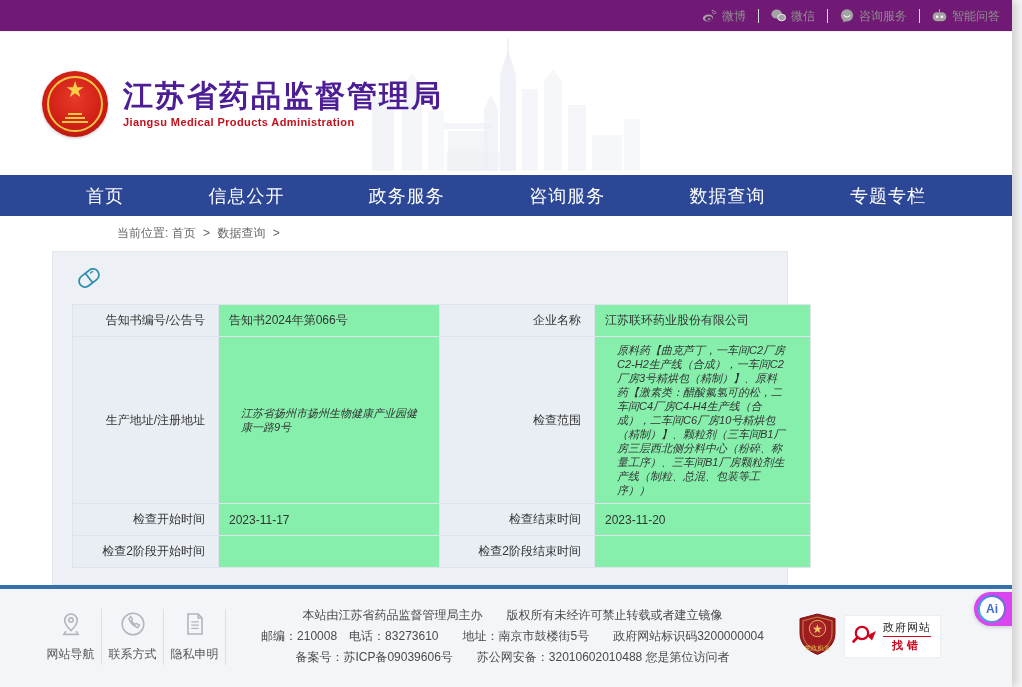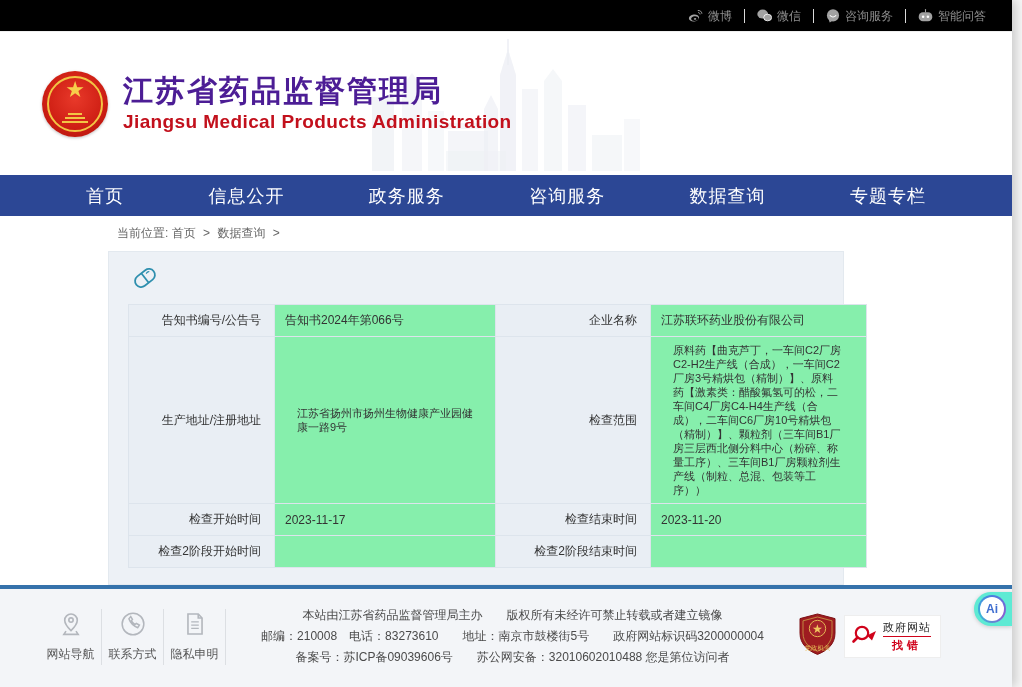--- a/index.html
+++ b/index.html
@@ -2,77 +2,77 @@
 <html><head>
 <meta charset="utf-8">
 <style>
   * { box-sizing: border-box; }
   body { margin:0; background:#f7f7f7; font-family:"Liberation Sans","DejaVu Sans",sans-serif; }
   .page { width:1012px; height:687px; background:#fff; position:relative; overflow:hidden;
           display:flex; flex-direction:column; box-shadow:4px 0 10px rgba(0,0,0,.18); }
 
   
   .topbar { height:32px; flex:0 0 auto; display:flex; justify-content:flex-end; align-items:center;
-            padding-right:14px; background:#000000; border-bottom:1px solid #efefef; }
+            background:#701a75; border-bottom:1px solid #efefef; }
   .tb-item { display:flex; align-items:center; gap:5px; color:#8f8f8f; font-size:12px;
              padding:0 12px; border-right:1px solid #d9d9d9; height:14px; line-height:14px; cursor:pointer; }
   .tb-item:last-child { border-right:none; }
   .tb-item svg { display:block; }
 
   
   .header { height:143px; flex:0 0 auto; position:relative; background:#fff; overflow:hidden; }
   .skyline { position:absolute; left:372px; bottom:0; opacity:.55; }
   .brand { position:absolute; left:42px; top:50%; transform:translateY(-50%);
            display:flex; align-items:center; gap:15px; }
   .emblem { width:66px; height:66px; border-radius:50%;
             background:radial-gradient(circle at 50% 42%, #e8392a 0%, #d02015 55%, #ab0f0a 100%);
             position:relative; flex:0 0 auto; box-shadow:0 1px 3px rgba(0,0,0,.25); }
   .emblem .ring { position:absolute; inset:5px; border:2px solid #f2c544; border-radius:50%; }
   .emblem .star { position:absolute; top:7px; left:0; right:0; text-align:center;
                   color:#f7cf4b; font-size:22px; line-height:24px; }
   .emblem .gate { position:absolute; left:50%; transform:translateX(-50%); bottom:12px; width:26px; }
   .emblem .gate i { display:block; background:#f2c544; height:2px; margin:2px auto; }
   .emblem .gate i:nth-child(1){ width:14px; } .emblem .gate i:nth-child(2){ width:20px; } .emblem .gate i:nth-child(3){ width:26px; }
   .brand-title { color:#4c1d95; font-size:30px; font-weight:bold; letter-spacing:2px; line-height:34px; }
-  .brand-sub { color:#c2101c; font-size:19px; font-weight:bold; margin-top:3px; letter-spacing:.4px; }
+  .brand-sub { color:#c2101c; font-size:11px; font-weight:bold; margin-top:3px; letter-spacing:.4px; }
 
   
   .nav { height:41px; flex:0 0 auto; background:#2c4795; display:flex; align-items:center;
          justify-content:space-between; padding:0 86px; }
   .nav-item { color:#fff; font-size:18px; letter-spacing:1px; text-decoration:none; cursor:pointer; }
 
   
   .main { flex:1 1 auto; background:#fff; padding-top:9px; }
   .breadcrumb { margin:0 16px 9px 117px; font-size:12px; color:#666; }
   .breadcrumb a { color:#666; text-decoration:none; cursor:pointer; }
   .crumb-sep { margin:0 4px; }
-  .card { margin-left:108px; width:736px; background:#edf1f6; border:1px solid #e3e9ef;
+  .card { margin-left:52px; width:736px; background:#edf1f6; border:1px solid #e3e9ef;
           padding:9px 19px 16px; }
   .pill { margin:2px 0 7px 2px; }
   .detail { width:738px; border-collapse:collapse; font-size:12px; color:#333; table-layout:fixed; }
   .detail td { border:1px solid #dde4ec; background:#86efac; padding:7px 10px; vertical-align:middle; }
   .detail td.lbl { background:#e9eef4; text-align:right; padding-right:13px; color:#333; }
-  .detail td.wrap2 { font-size:11px; line-height:14px; padding:6px 22px; }
+  .detail td.wrap2 { font-size:11px; line-height:14px; padding:6px 22px;font-style:italic; }
 
   
   .footer { flex:0 0 auto; border-top:4px solid #3572ab; background:#f3f5f8;
             padding:16px 0 20px; display:flex; align-items:center; position:relative; }
   .f-nav { display:flex; margin-left:40px; flex:0 0 auto; }
   .f-item { width:62px; text-align:center; color:#555; font-size:12px; padding:2px 4px;
             border-right:1px solid #dcdfe3; cursor:pointer; }
   .f-item .ficon { display:block; margin:0 auto 6px; }
   .f-center { flex:1 1 auto; text-align:center; font-size:12px; color:#4a4a4a; line-height:21px; }
   .f-badges { display:flex; align-items:center; gap:9px; margin-right:72px; flex:0 0 auto; }
   .finderr { background:#fff; display:flex; align-items:center; gap:6px; padding:4px 9px 4px 6px;
              box-shadow:0 0 0 1px #eee; cursor:pointer; }
   .finderr-txt { text-align:center; }
   .finderr-top { font-size:11px; font-weight:normal; color:#222; letter-spacing:1px; }
   .finderr-bottom { font-size:11px; font-weight:bold; color:#d0021b; letter-spacing:4px;
                     border-top:1px solid #d0021b; margin-top:1px; padding-top:1px; }
-  .ai-fab { position:absolute; top:3px; right:0; background:#5eead4; border-radius:18px 0 0 18px;
+  .ai-fab { position:absolute; top:3px; right:0; background:#d946ef; border-radius:18px 0 0 18px;
             padding:3px 6px 3px 4px; box-shadow:0 1px 4px rgba(0,0,0,.18); cursor:pointer; }
   .ai-circle { width:28px; height:28px; border-radius:50%; padding:2px;
                background:conic-gradient(#4a7de0,#8a5fd0,#39b6d8,#4a7de0); }
   .ai-inner { width:100%; height:100%; border-radius:50%; background:#fff; color:#3f6ed0;
               font-size:12px; font-weight:bold; display:flex; align-items:center; justify-content:center; }
 </style>
 </head>
 <body>
 
 <div class="page">

